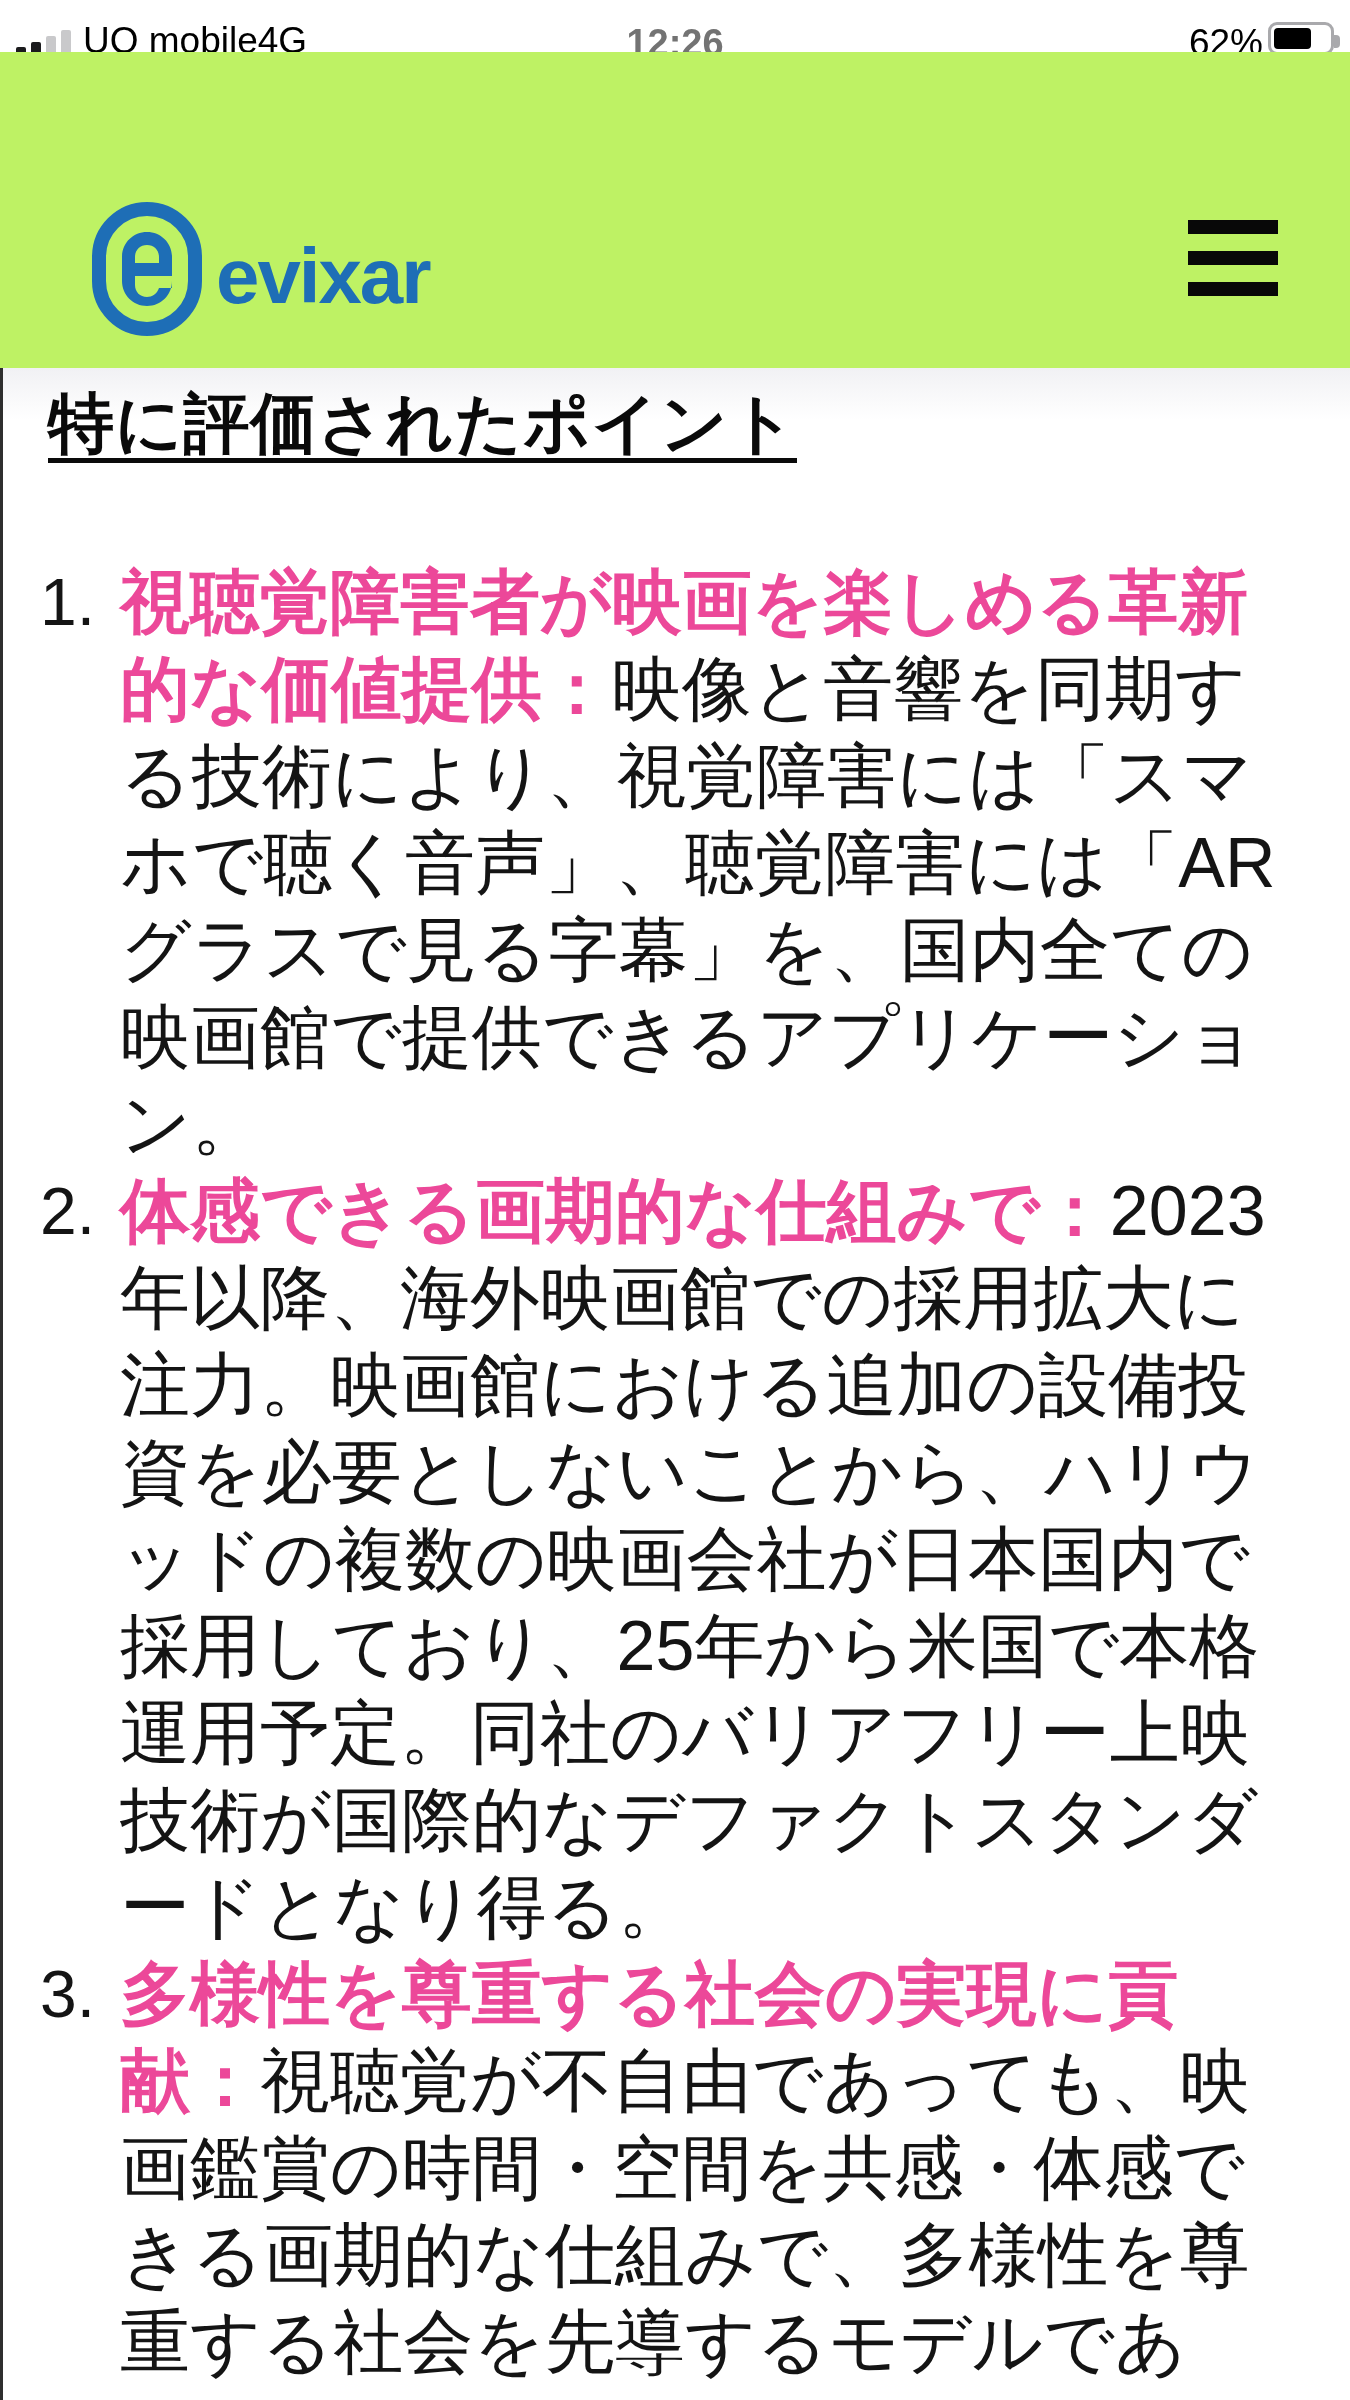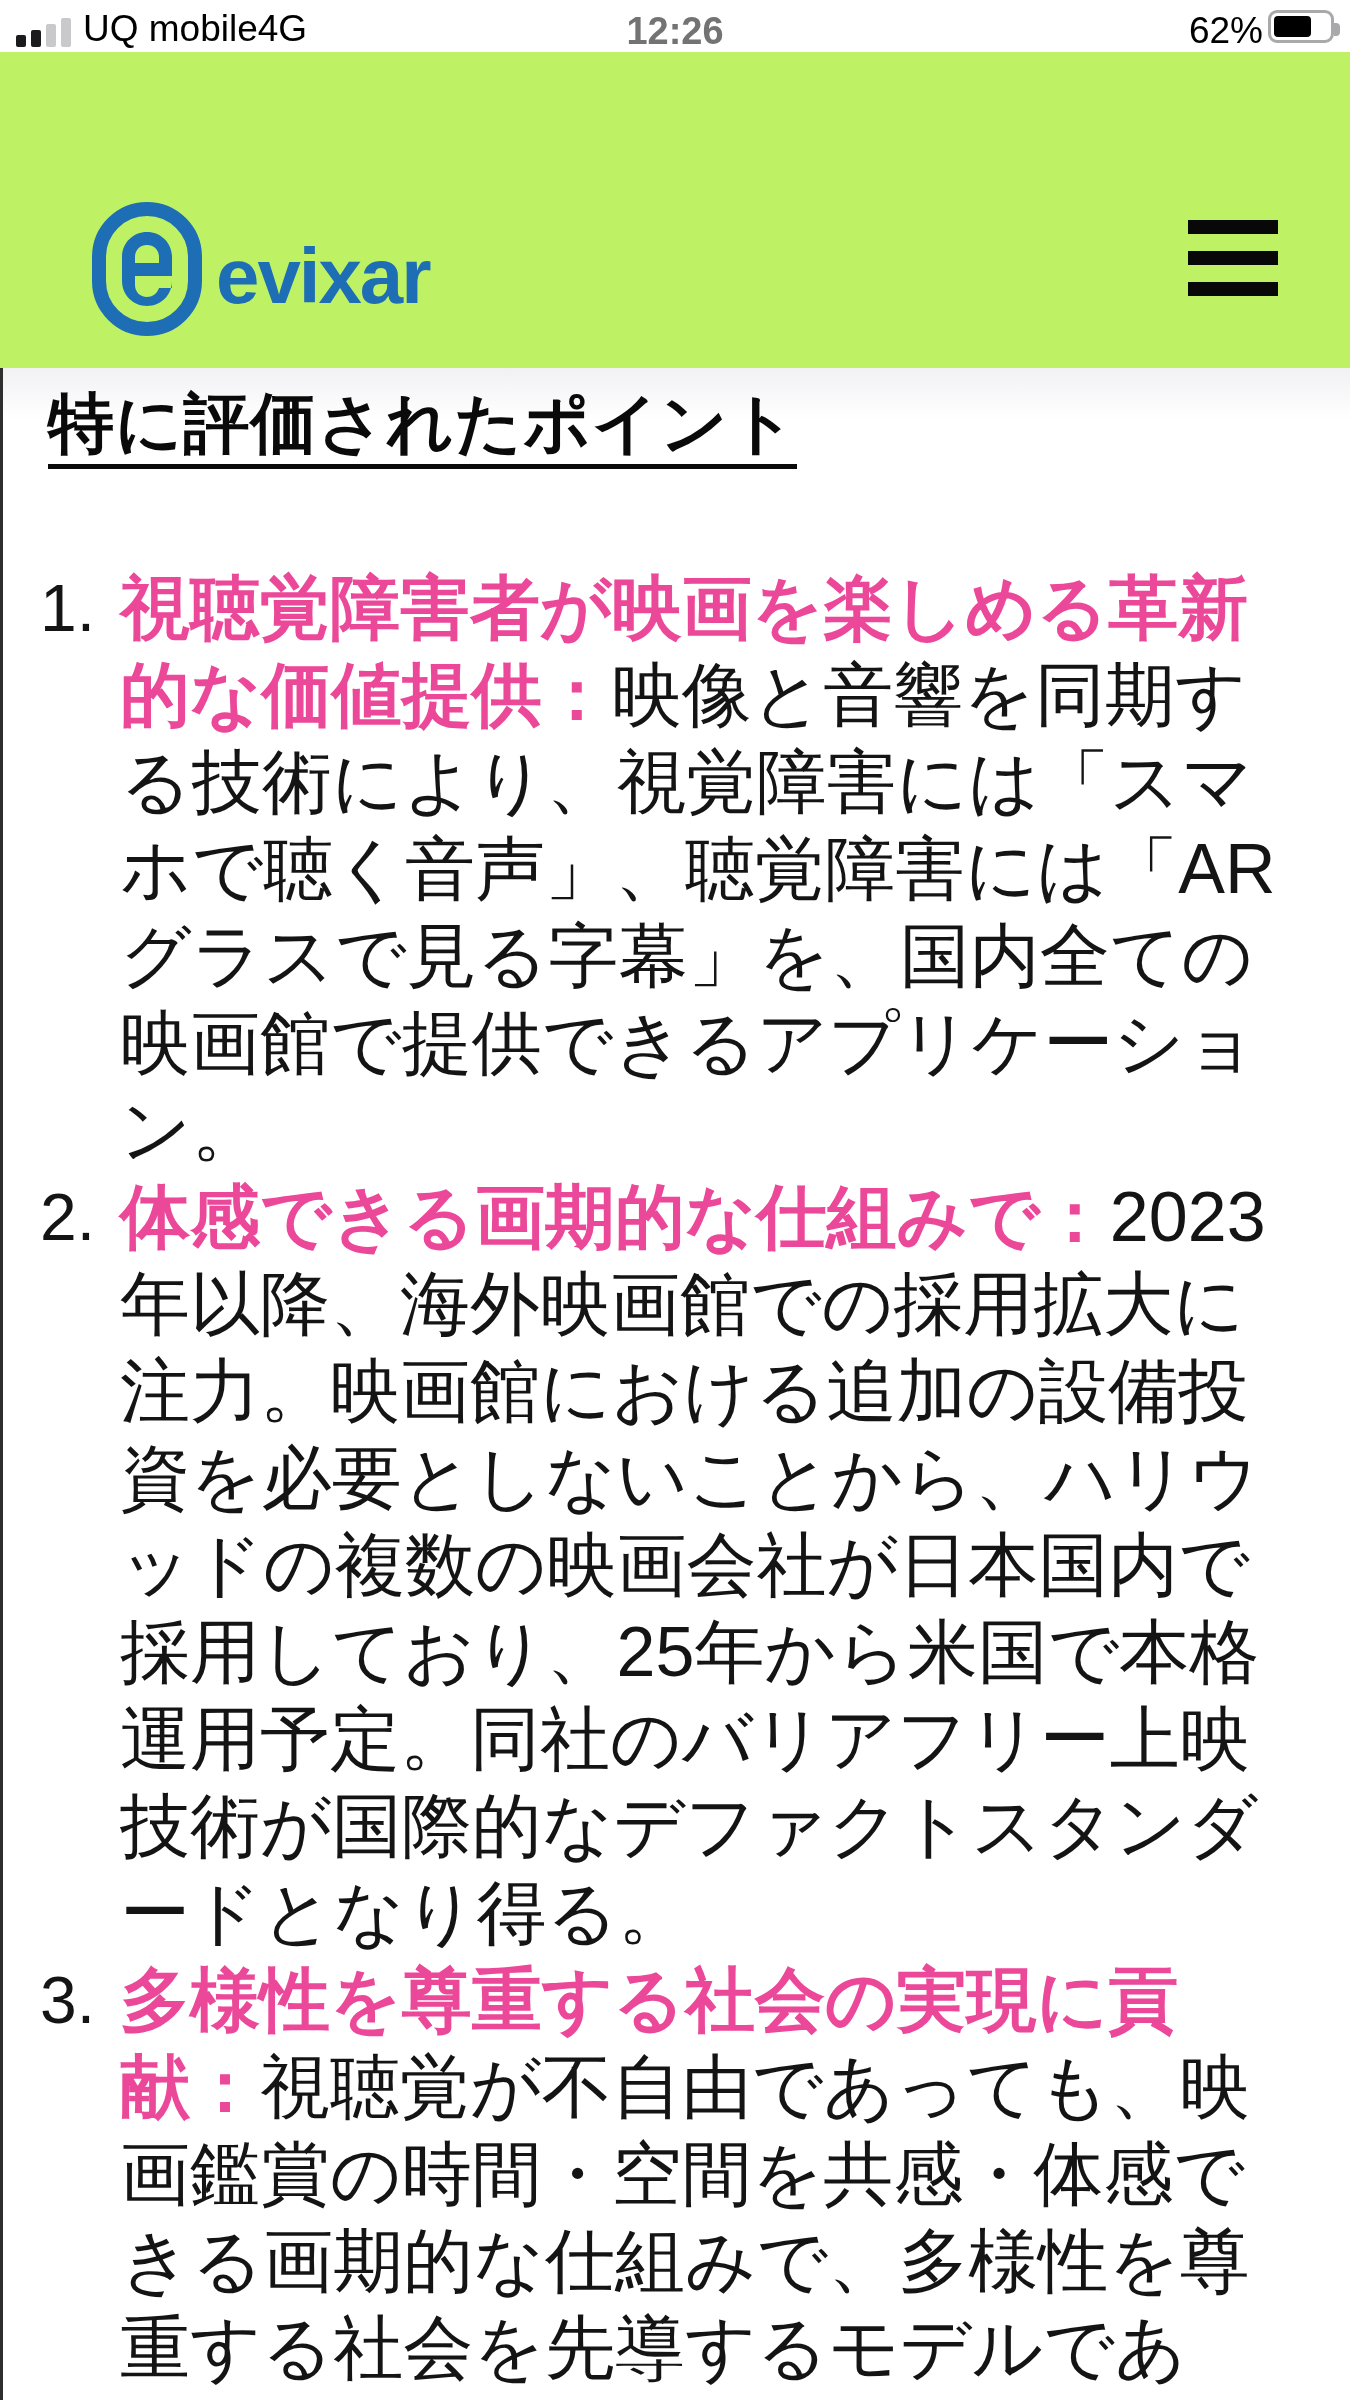--- a/index.html
+++ b/index.html
@@ -7,21 +7,21 @@
   body {
     position:relative;
     background:#ffffff;
     font-family:"Liberation Sans","DejaVu Sans",sans-serif;
     color:#121212;
     overflow:hidden;
   }
 
   
   .status-bar{
-    position:absolute; top:4px; left:0; width:1350px; height:52px;
+    position:absolute; top:16px; left:0; width:1350px; height:52px;
   }
   .sb-left{
     position:absolute; left:16px; top:4px; display:flex; align-items:center;
   }
   .signal{ display:flex; align-items:flex-end; gap:5px; height:30px; margin-top:6px; }
   .signal .bar{ width:10px; border-radius:2px; background:#1b1b1d; display:block; }
   .signal .b1{ height:12px; }
   .signal .b2{ height:17px; }
   .signal .b3{ height:23px; background:#c9c9cb; }
   .signal .b4{ height:29px; background:#c9c9cb; }
@@ -70,21 +70,20 @@
   }
   .content{
     position:absolute; top:368px; left:0; width:1350px;
   }
   .page-title{
     display:inline-block;
     margin:20px 0 0 48px;
     font-size:66px; font-weight:700; color:#0a0a0a;
     line-height:70px;
     border-bottom:5px solid #0a0a0a;
-    padding-bottom:6px;
     letter-spacing:1px;
     text-align:center;
   }
   ol.points{
     list-style:none;
     margin:96px 40px 0 0;
     padding-left:120px;
   }
   ol.points li{
     position:relative;

